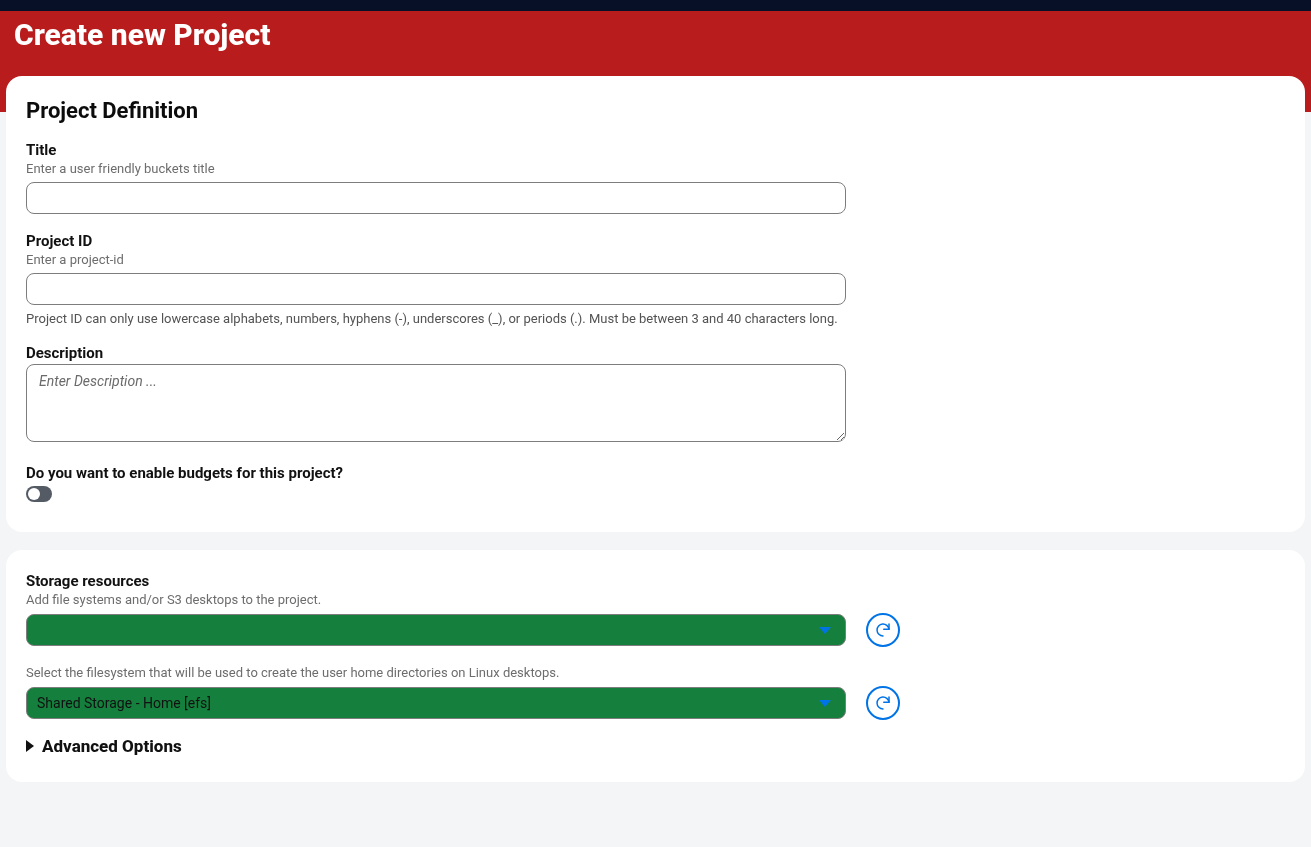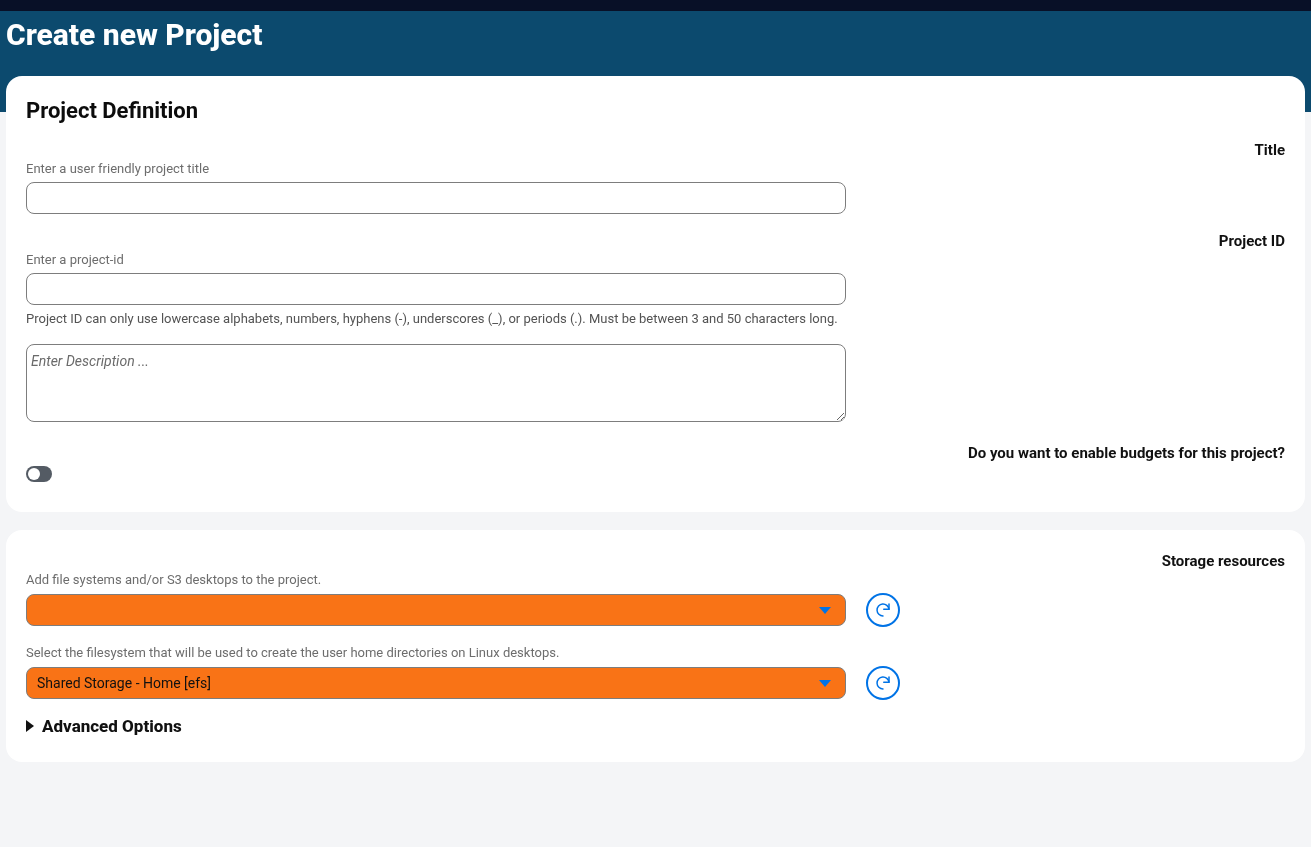--- a/index.html
+++ b/index.html
@@ -11,22 +11,22 @@
     body {
       background: #f4f5f7;
       width: 1311px;
       min-height: 847px;
     }
     .header-band {
       background: #081027;
       height: 11px;
     }
     .header {
-      background: #0c4a6e;
-      padding: 0 0 60px 0;
+      background: #b91c1c;
+      padding: 0 0 60px 8px;
       position: relative;
     }
     .page-title {
       color: #ffffff;
       font-size: 30px;
       font-weight: 800;
       padding: 6px 0 0 6px;
     }
     .cards-wrap {
       padding: 0 6px 20px 6px;
@@ -46,21 +46,20 @@
       margin-bottom: 18px;
     }
     .form-field {
       margin-bottom: 18px;
     }
     .field-label {
       font-size: 15px;
       font-weight: 700;
       color: #111111;
       margin-bottom: 2px;
-      text-align: right;
     }
     .field-hint {
       font-size: 13px;
       color: #6d6d6d;
       margin-bottom: 6px;
     }
     .field-note {
       font-size: 13px;
       color: #535353;
       margin-top: 6px;
@@ -74,21 +73,21 @@
       padding: 4px 10px;
       font-size: 14px;
       outline: none;
     }
     .textarea-input {
       width: 820px;
       max-width: 100%;
       height: 78px;
       border: 1px solid #7d7d7d;
       border-radius: 8px;
-      padding: 8px 4px;
+      padding: 8px 12px;
       font-size: 14px;
       font-style: italic;
       color: #ec4899;
       resize: both;
       outline: none;
     }
     .textarea-input::placeholder {
       color: #6a6a6a;
       font-style: italic;
     }
@@ -122,21 +121,21 @@
       width: 820px;
       height: 32px;
       border: 1px solid #7d7d7d;
       border-radius: 8px;
       padding: 4px 10px;
       font-size: 14px;
       display: flex;
       align-items: center;
       justify-content: space-between;
       cursor: pointer;
-      background: #f97316;
+      background: #15803d;
     }
     .select-value {
       color: #111111;
     }
     .chevron-down {
       width: 0;
       height: 0;
       border-left: 6px solid transparent;
       border-right: 6px solid transparent;
       border-top: 7px solid #0073e6;
@@ -189,32 +188,33 @@
   <h1 class="page-title">Create new Project</h1>
 </div>
 
 <div class="cards-wrap">
 
   <div class="card">
     <h2 class="section-title">Project Definition</h2>
 
     <div class="form-field">
       <div class="field-label">Title</div>
-      <div class="field-hint">Enter a user friendly project title</div>
+      <div class="field-hint">Enter a user friendly buckets title</div>
       <input type="text" class="text-input" value="" style="">
     </div>
 
     <div class="form-field">
       <div class="field-label">Project ID</div>
       <div class="field-hint">Enter a project-id</div>
       <input type="text" class="text-input" value="" style="">
-      <div class="field-note">Project ID can only use lowercase alphabets, numbers, hyphens (-), underscores (_), or periods (.). Must be between 3 and 50 characters long.</div>
-    </div>
-
-    <div class="form-field">
+      <div class="field-note">Project ID can only use lowercase alphabets, numbers, hyphens (-), underscores (_), or periods (.). Must be between 3 and 40 characters long.</div>
+    </div>
+
+    <div class="form-field">
+      <div class="field-label">Description</div>
       <textarea class="textarea-input" placeholder="Enter Description ..." style=""></textarea>
     </div>
 
     <div class="form-field" style="margin-bottom:0;">
       <div class="field-label">Do you want to enable budgets for this project?</div>
       <div class="toggle-row">
         <div class="toggle">
           <div class="toggle-knob"></div>
         </div>
       </div>

